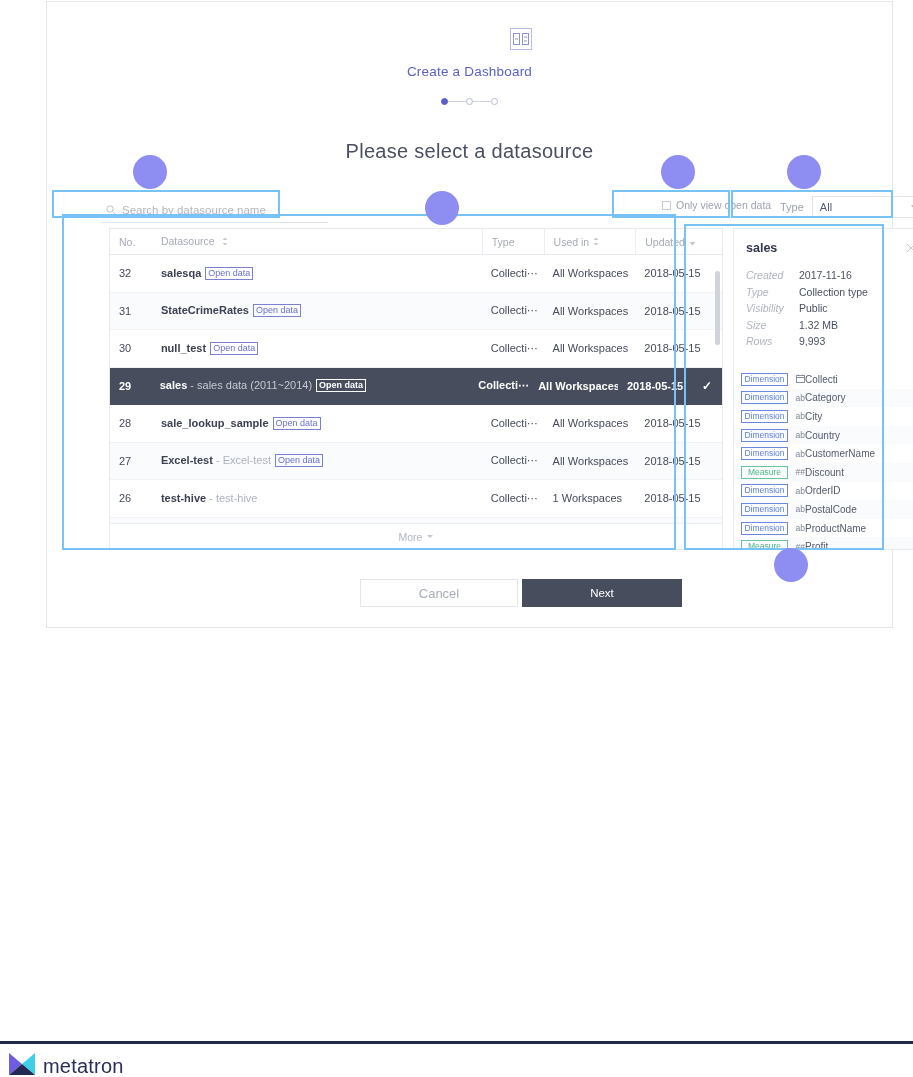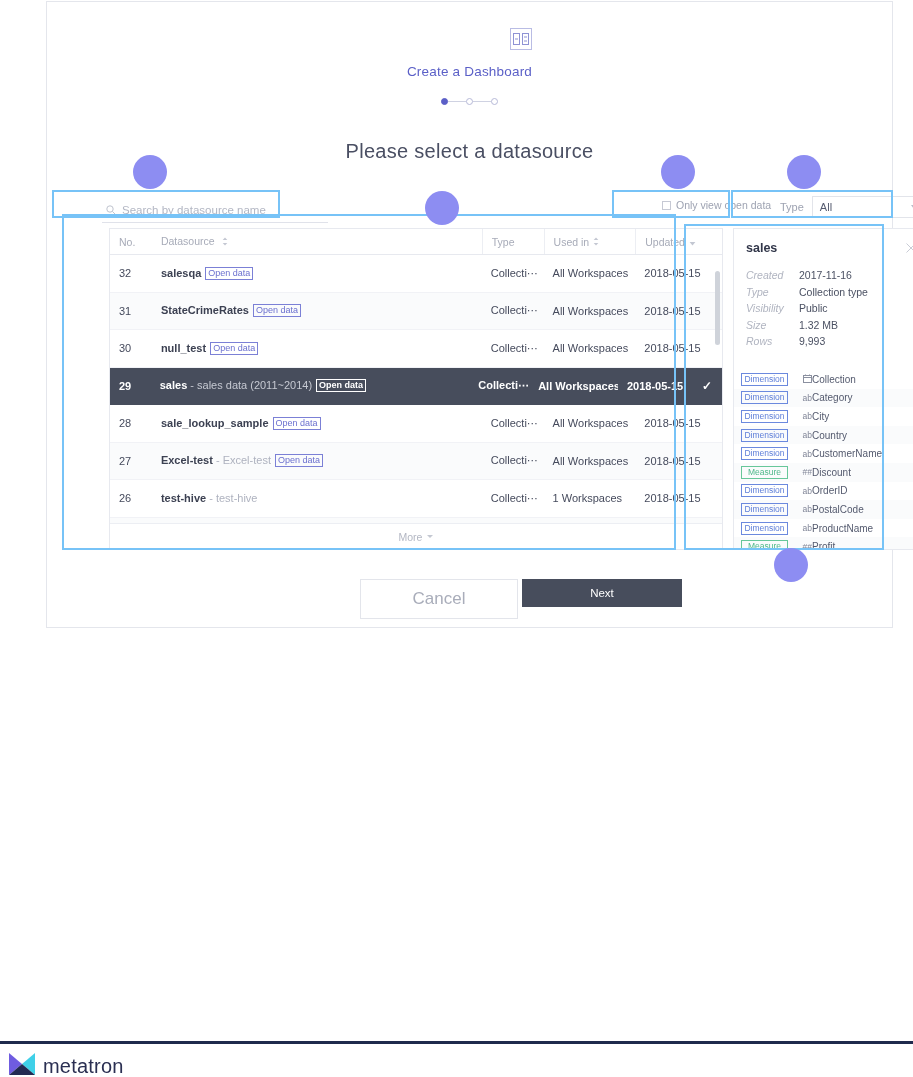--- a/index.html
+++ b/index.html
@@ -265,42 +265,41 @@
     padding-left: 7px;
     background: #ffffff;
   }
   .field-row.alt { background: #fafbfc; }
   .fbadge {
     width: 47px; height: 13px;
     box-sizing: border-box;
     font-size: 8.5px; line-height: 11.5px;
     text-align: center;
     border: 1px solid;
-    margin-right: 7px;
     flex: none;
   }
   .fbadge.dim { color: #5d7ed8; border-color: #6b89de; }
   .fbadge.mea { color: #4eb88a; border-color: #67c79a; }
   .ftype {
     width: 17px; flex: none;
     font-size: 8.5px; color: #7f8496;
     text-align: right;
   }
   .fname { font-size: 10px; color: #545a6e; }
 
   
   .btn-cancel {
     position: absolute;
     left: 313px; top: 577px;
-    width: 158px; height: 40px;
+    width: 158px; height: 28px;
     border: 1px solid #e3e5eb;
     box-sizing: border-box;
     background: #fff;
     color: #a9adba;
-    font-size: 17px;
+    font-size: 13px;
     font-family: "Liberation Sans", sans-serif;
     cursor: pointer;
   }
   .btn-next {
     position: absolute;
     left: 475px; top: 577px;
     width: 160px; height: 28px;
     border: none;
     background: #474d5c;
     color: #ffffff;
@@ -531,21 +530,21 @@
 
       <div class="fields" id="detail-fields">
           <div class="field-row">
             <span class="fbadge dim">Dimension</span>
             <span class="ftype"><svg width="9" height="9" viewBox="0 0 9 9">
                 <rect x="0.5" y="1.5" width="8" height="7" fill="none" stroke="#8b90a0"></rect>
                 <line x1="0.5" y1="3.5" x2="8.5" y2="3.5" stroke="#8b90a0"></line>
                 <line x1="2.5" y1="0.5" x2="2.5" y2="2" stroke="#8b90a0"></line>
                 <line x1="6.5" y1="0.5" x2="6.5" y2="2" stroke="#8b90a0"></line>
               </svg></span>
-            <span class="fname">Collection</span>
+            <span class="fname">Collecti</span>
           </div>
           <div class="field-row alt">
             <span class="fbadge dim">Dimension</span>
             <span class="ftype">ab</span>
             <span class="fname">Category</span>
           </div>
           <div class="field-row">
             <span class="fbadge dim">Dimension</span>
             <span class="ftype">ab</span>
             <span class="fname">City</span>

